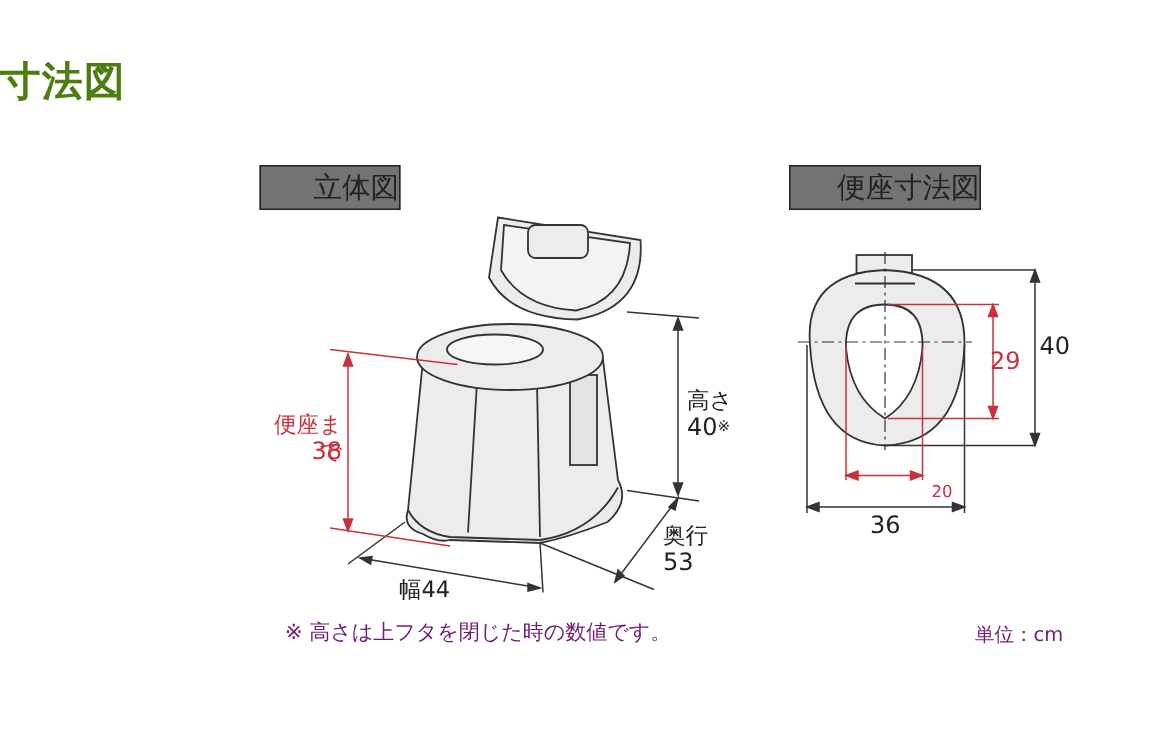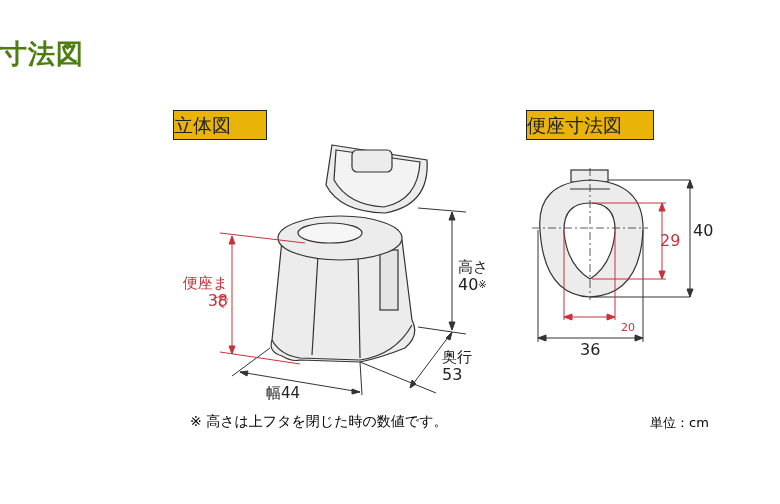--- a/index.html
+++ b/index.html
@@ -1,21 +1,21 @@
 <!DOCTYPE html>
 <html><head>
 <meta charset="utf-8">
 <style>
   html,body{margin:0;padding:0;background:#fff;}
   body{width:780px;height:504px;position:relative;overflow:hidden;font-family:"DejaVu Sans","Liberation Sans",sans-serif;color:#222;}
   .title{position:absolute;left:0;top:36px;font-size:27px;font-weight:bold;color:#4d7c0f;letter-spacing:1px;}
-  .box{position:absolute;border:1.5px solid #222;font-size:19px;text-align:left;line-height:28px;background:#eab308;}
+  .box{position:absolute;border:1.5px solid #222;font-size:19px;text-align:right;line-height:28px;background:#737373;}
   .lbl{position:absolute;font-size:15px;line-height:18px;}
   .red{color:#c8323c;}
-  .note{position:absolute;font-size:13px;color:#000000;}
+  .note{position:absolute;font-size:13px;color:#701a75;}
   svg{position:absolute;left:0;top:0;}
 </style>
 </head>
 <body>
 
 <div class="title">寸法図</div>
 
 <div class="box" style="left:173px;top:110px;width:92px;height:28px;">立体図</div>
 <div class="box" style="left:526px;top:110px;width:126px;height:28px;">便座寸法図</div>
 

